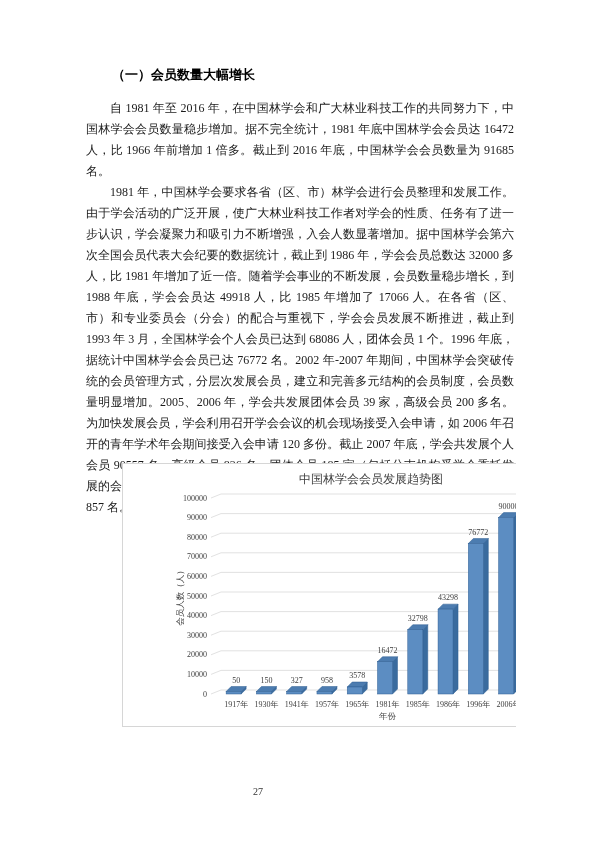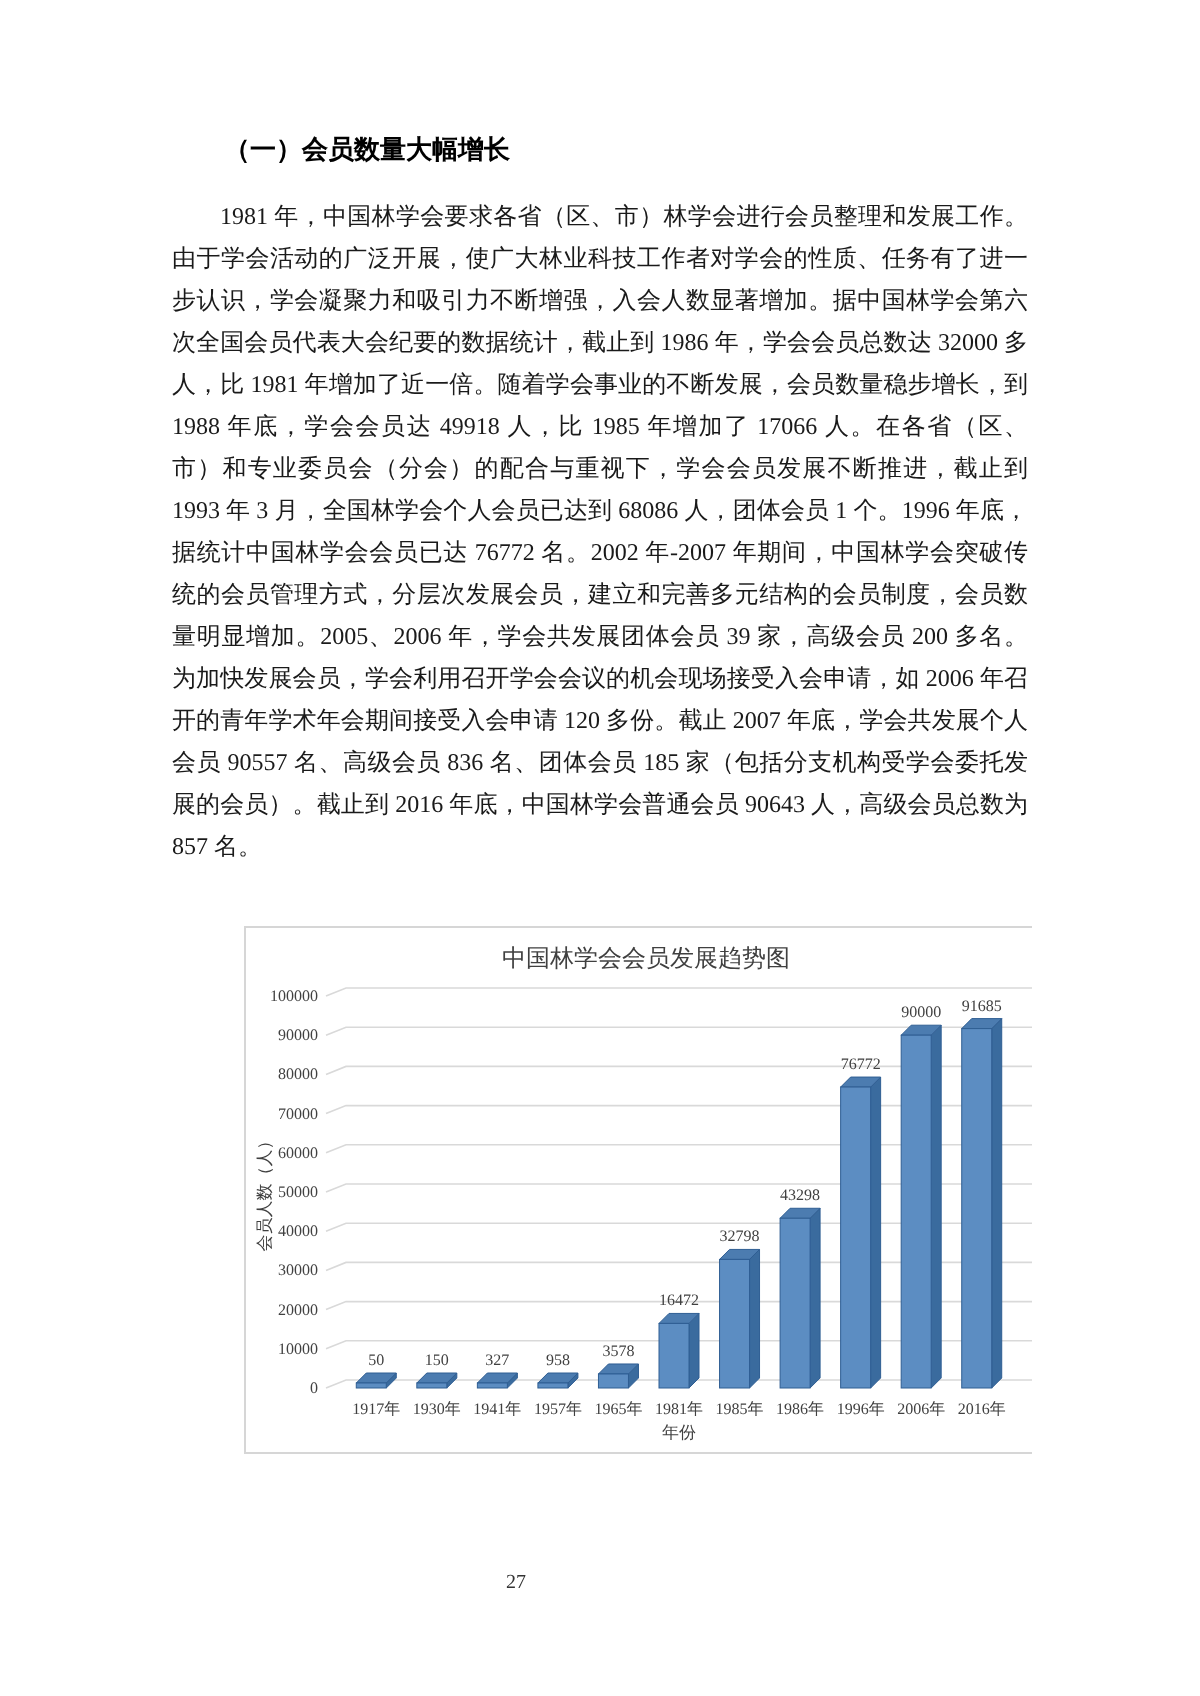--- a/index.html
+++ b/index.html
@@ -35,20 +35,21 @@
   }
   .chart-box {
     position: absolute;
     left: 122px;
     top: 463px;
     width: 400px;
     height: 262px;
     border: 1px solid #d6d6d6;
     background: #ffffff;
     box-sizing: content-box;
+    padding-left: 48px;
   }
   .chart-title {
     text-align: center;
     font-size: 12px;
     color: #404040;
     padding-top: 7px;
     height: 17px;
   }
   #chart-svg { display: block; }
   #chart-svg text {
@@ -65,20 +66,21 @@
     color: #333333;
   }
 </style>
 </head>
 <body>
 
 <div class="page">
 
   <div class="content">
     <h2 class="heading">（一）会员数量大幅增长</h2>
+    <p class="body-para">自 1981 年至 2016 年，在中国林学会和广大林业科技工作的共同努力下，中国林学会会员数量稳步增加。据不完全统计，1981 年底中国林学会会员达 16472 人，比 1966 年前增加 1 倍多。截止到 2016 年底，中国林学会会员数量为 91685 名。</p>
     <p class="body-para">1981 年，中国林学会要求各省（区、市）林学会进行会员整理和发展工作。由于学会活动的广泛开展，使广大林业科技工作者对学会的性质、任务有了进一步认识，学会凝聚力和吸引力不断增强，入会人数显著增加。据中国林学会第六次全国会员代表大会纪要的数据统计，截止到 1986 年，学会会员总数达 32000 多人，比 1981 年增加了近一倍。随着学会事业的不断发展，会员数量稳步增长，到 1988 年底，学会会员达 49918 人，比 1985 年增加了 17066 人。在各省（区、市）和专业委员会（分会）的配合与重视下，学会会员发展不断推进，截止到 1993 年 3 月，全国林学会个人会员已达到 68086 人，团体会员 1 个。1996 年底，据统计中国林学会会员已达 76772 名。2002 年-2007 年期间，中国林学会突破传统的会员管理方式，分层次发展会员，建立和完善多元结构的会员制度，会员数量明显增加。2005、2006 年，学会共发展团体会员 39 家，高级会员 200 多名。为加快发展会员，学会利用召开学会会议的机会现场接受入会申请，如 2006 年召开的青年学术年会期间接受入会申请 120 多份。截止 2007 年底，学会共发展个人会员 90557 名、高级会员 836 名、团体会员 185 家（包括分支机构受学会委托发展的会员）。截止到 2016 年底，中国林学会普通会员 90643 人，高级会员总数为 857 名。</p>
   </div>
 
   <div class="chart-box">
     <div class="chart-title">中国林学会会员发展趋势图</div>
     <svg id="chart-svg" width="400" height="238" viewBox="0 0 400 238">
         <path d="M40,206 L50,202 H396" stroke="#d9d9d9" fill="none" stroke-width="0.8"></path>
         <text x="36" y="208.5" font-size="8" text-anchor="end" fill="#404040">0</text>
         <path d="M40,186.4 L50,182.4 H396" stroke="#d9d9d9" fill="none" stroke-width="0.8"></path>
         <text x="36" y="188.9" font-size="8" text-anchor="end" fill="#404040">10000</text>

